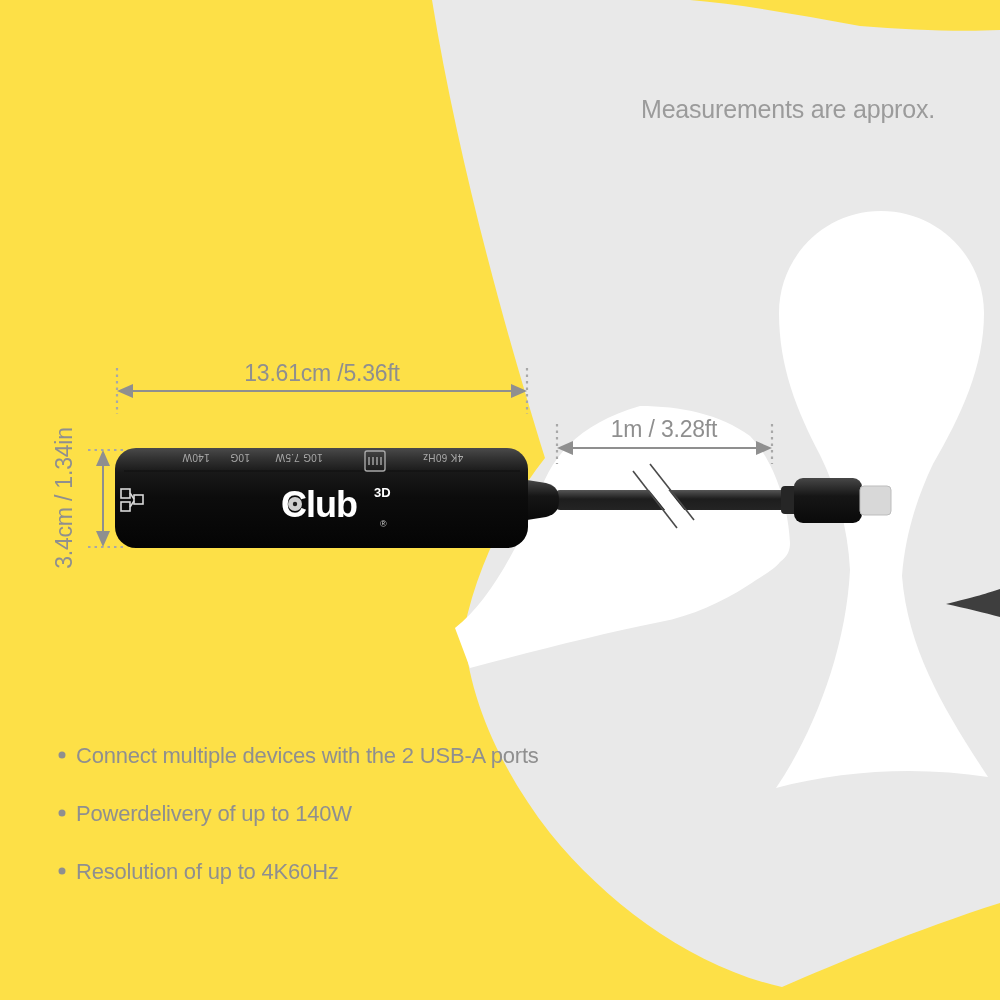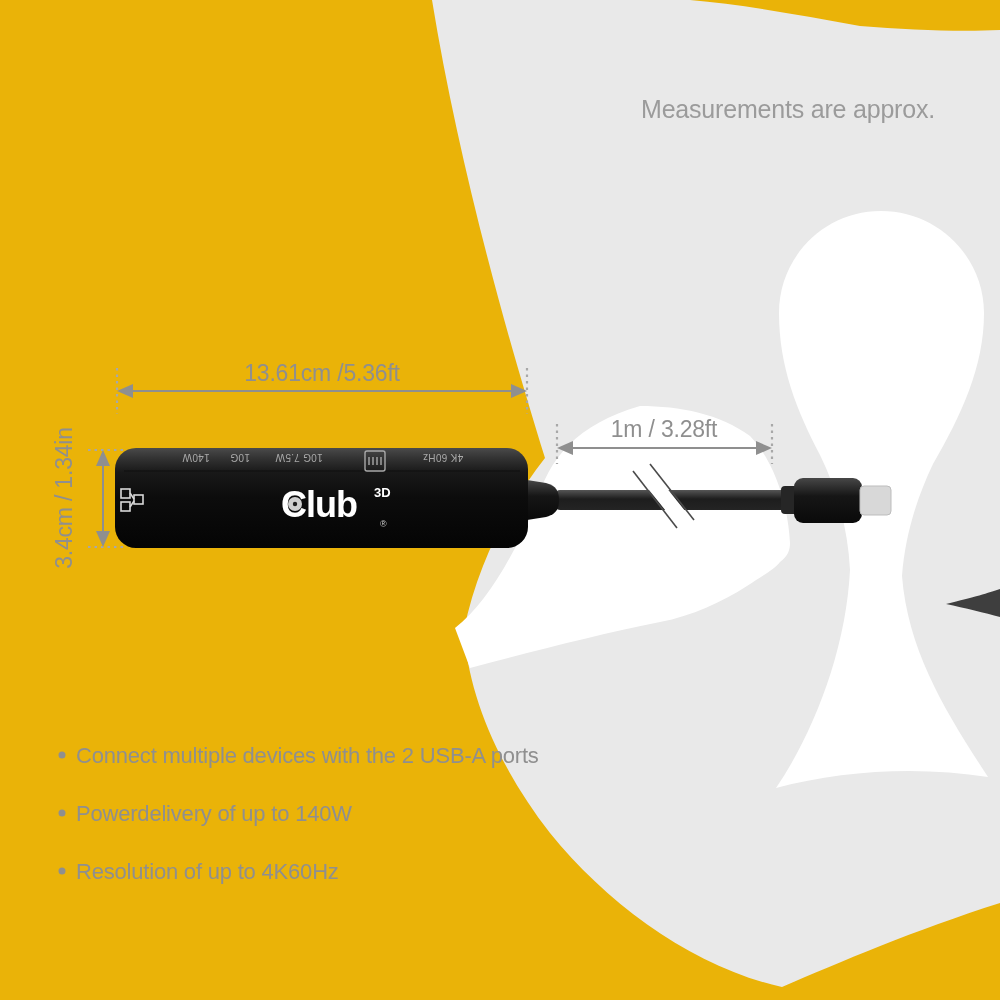--- a/index.html
+++ b/index.html
@@ -1,16 +1,16 @@
 <!DOCTYPE html>
 <html style="--background-logo-gray: #e9e9e9; --annotation-gray: #8f8f8f; --note-gray: #9b9b9b; --port-label-gray: #a9a9a9; --device-black: #111111; --logo-white: #ffffff; --usb-tip-gray: #d8d8d8; --blade-dark: #3e3e3e;"><head>
 <meta charset="utf-8">
 <style>
   html,body{margin:0;padding:0;background:#fff;}
-  .stage{position:relative;width:1000px;height:1000px;background:#eab308;overflow:hidden;
+  .stage{position:relative;width:1000px;height:1000px;background:#fde047;overflow:hidden;
          font-family:"Liberation Sans",sans-serif;}
   svg{position:absolute;inset:0;}
   text{font-family:"Liberation Sans",sans-serif;}
   .logo-gray{fill:var(--background-logo-gray,#e9e9e9);}
   .cutout{fill:#ffffff;}
   .blade{fill:var(--blade-dark,#3e3e3e);}
   .note{fill:var(--note-gray,#9b9b9b);font-size:25px;letter-spacing:-0.2px;}
   .dim-label{fill:var(--annotation-gray,#8f8f8f);font-size:23px;letter-spacing:-0.2px;}
   .dim-line{stroke:var(--annotation-gray,#8f8f8f);stroke-width:2;fill:none;}
   .dim-arrow{fill:var(--annotation-gray,#8f8f8f);}

